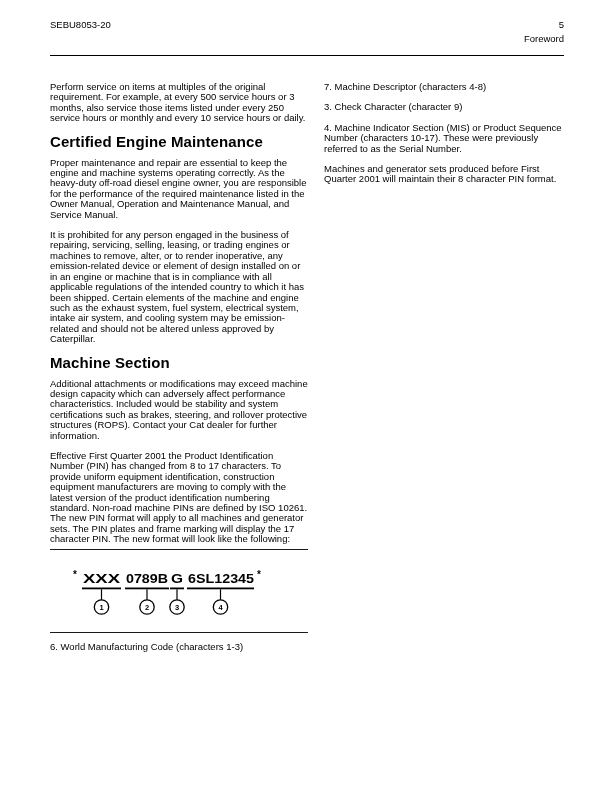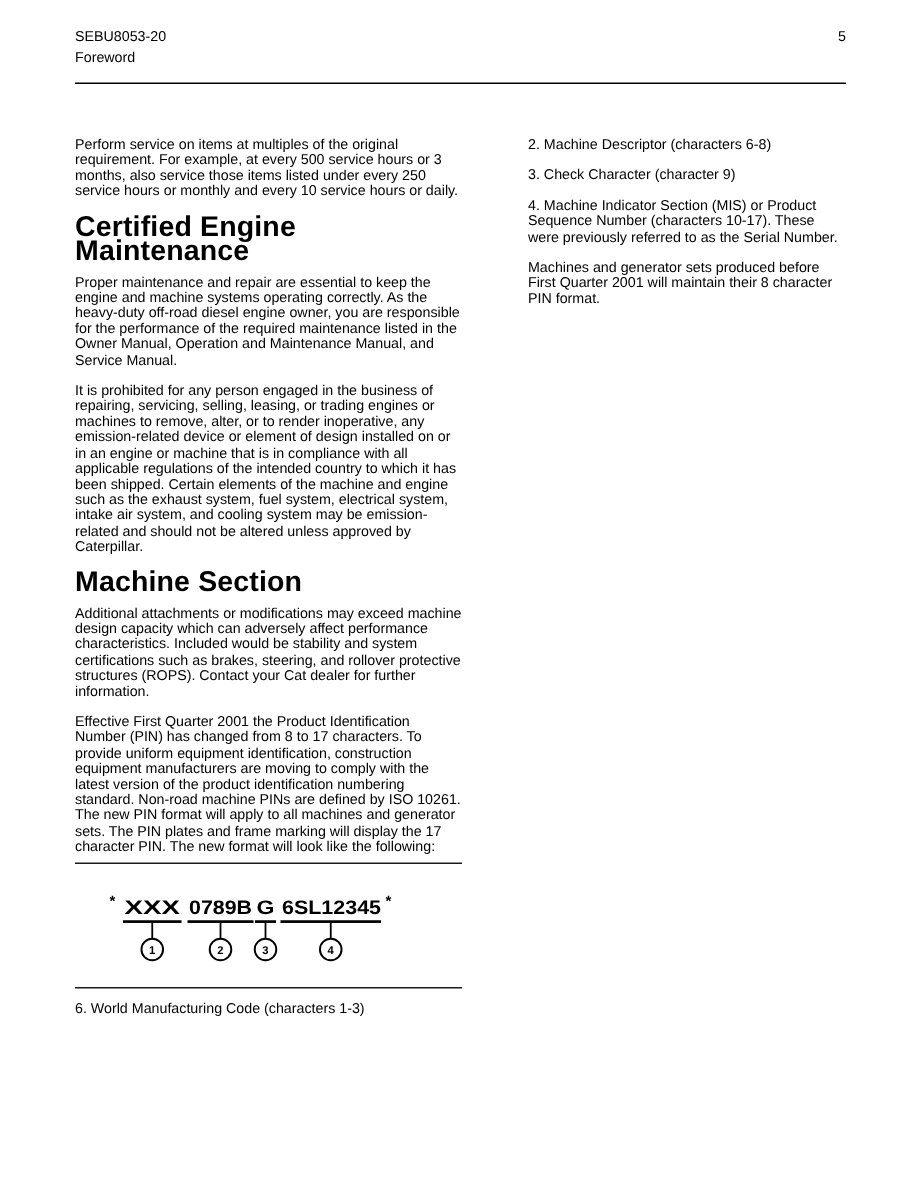--- a/index.html
+++ b/index.html
@@ -10,31 +10,31 @@
     background: #ffffff;
     font-family: "Liberation Sans", sans-serif;
     color: #000000;
     box-sizing: border-box;
     padding: 18px 48px 16px 50px;
     overflow: hidden;
   }
   
   .hdr { font-size: 9.5px; line-height: 14px; }
   .hdr-row { display: flex; justify-content: space-between; }
-  .hdr-row.right-only { justify-content: flex-start; }
+  .hdr-row.right-only { justify-content: flex-end; }
   .hdr-rule { border-top: 1.7px solid #000; margin-top: 9px; }
   
-  .columns { display: flex; margin-top: 36px; gap: 28px; }
+  .columns { display: flex; margin-top: 26px; }
   .col { font-size: 9.5px; line-height: 10.4px; }
   .col.left  { width: 258px; margin-right: 16px; }
   .col.right { width: 240px; }
   .col p { margin: 0 0 10px 0; }
   .col p.tight { margin-bottom: 4px; }
   h2 {
-    font-size: 19px;
+    font-size: 15px;
     line-height: 16px;
     font-weight: bold;
     margin: 0 0 8px 0;
     letter-spacing: 0.1px;
   }
   
   .illustration { margin: 0 0 9px 0; }
   .illus-rule { border-top: 1.2px solid #1a1a1a; }
   .pin-svg { display: block; }
   .pin-text { font-family: "Liberation Sans", sans-serif; font-size: 13px; font-weight: bold; fill: #000; }
@@ -112,20 +112,20 @@
           <text class="pin-num" x="127" y="59.7" text-anchor="middle">3</text>
           <text class="pin-num" x="170.5" y="59.7" text-anchor="middle">4</text>
         </svg>
         <div class="illus-rule"></div>
       </figure>
 
       <p>6. World Manufacturing Code (characters 1-3)</p>
     </section>
 
     <section class="col right">
-      <p>2. Machine Descriptor (characters 6-8)</p>
+      <p>7. Machine Descriptor (characters 4-8)</p>
       <p>3. Check Character (character 9)</p>
       <p>4. Machine Indicator Section (MIS) or Product Sequence Number (characters 10-17). These were previously referred to as the Serial Number.</p>
       <p>Machines and generator sets produced before First Quarter 2001 will maintain their 8 character PIN format.</p>
     </section>
 
   </main>
 </div>
 
 </body></html>

